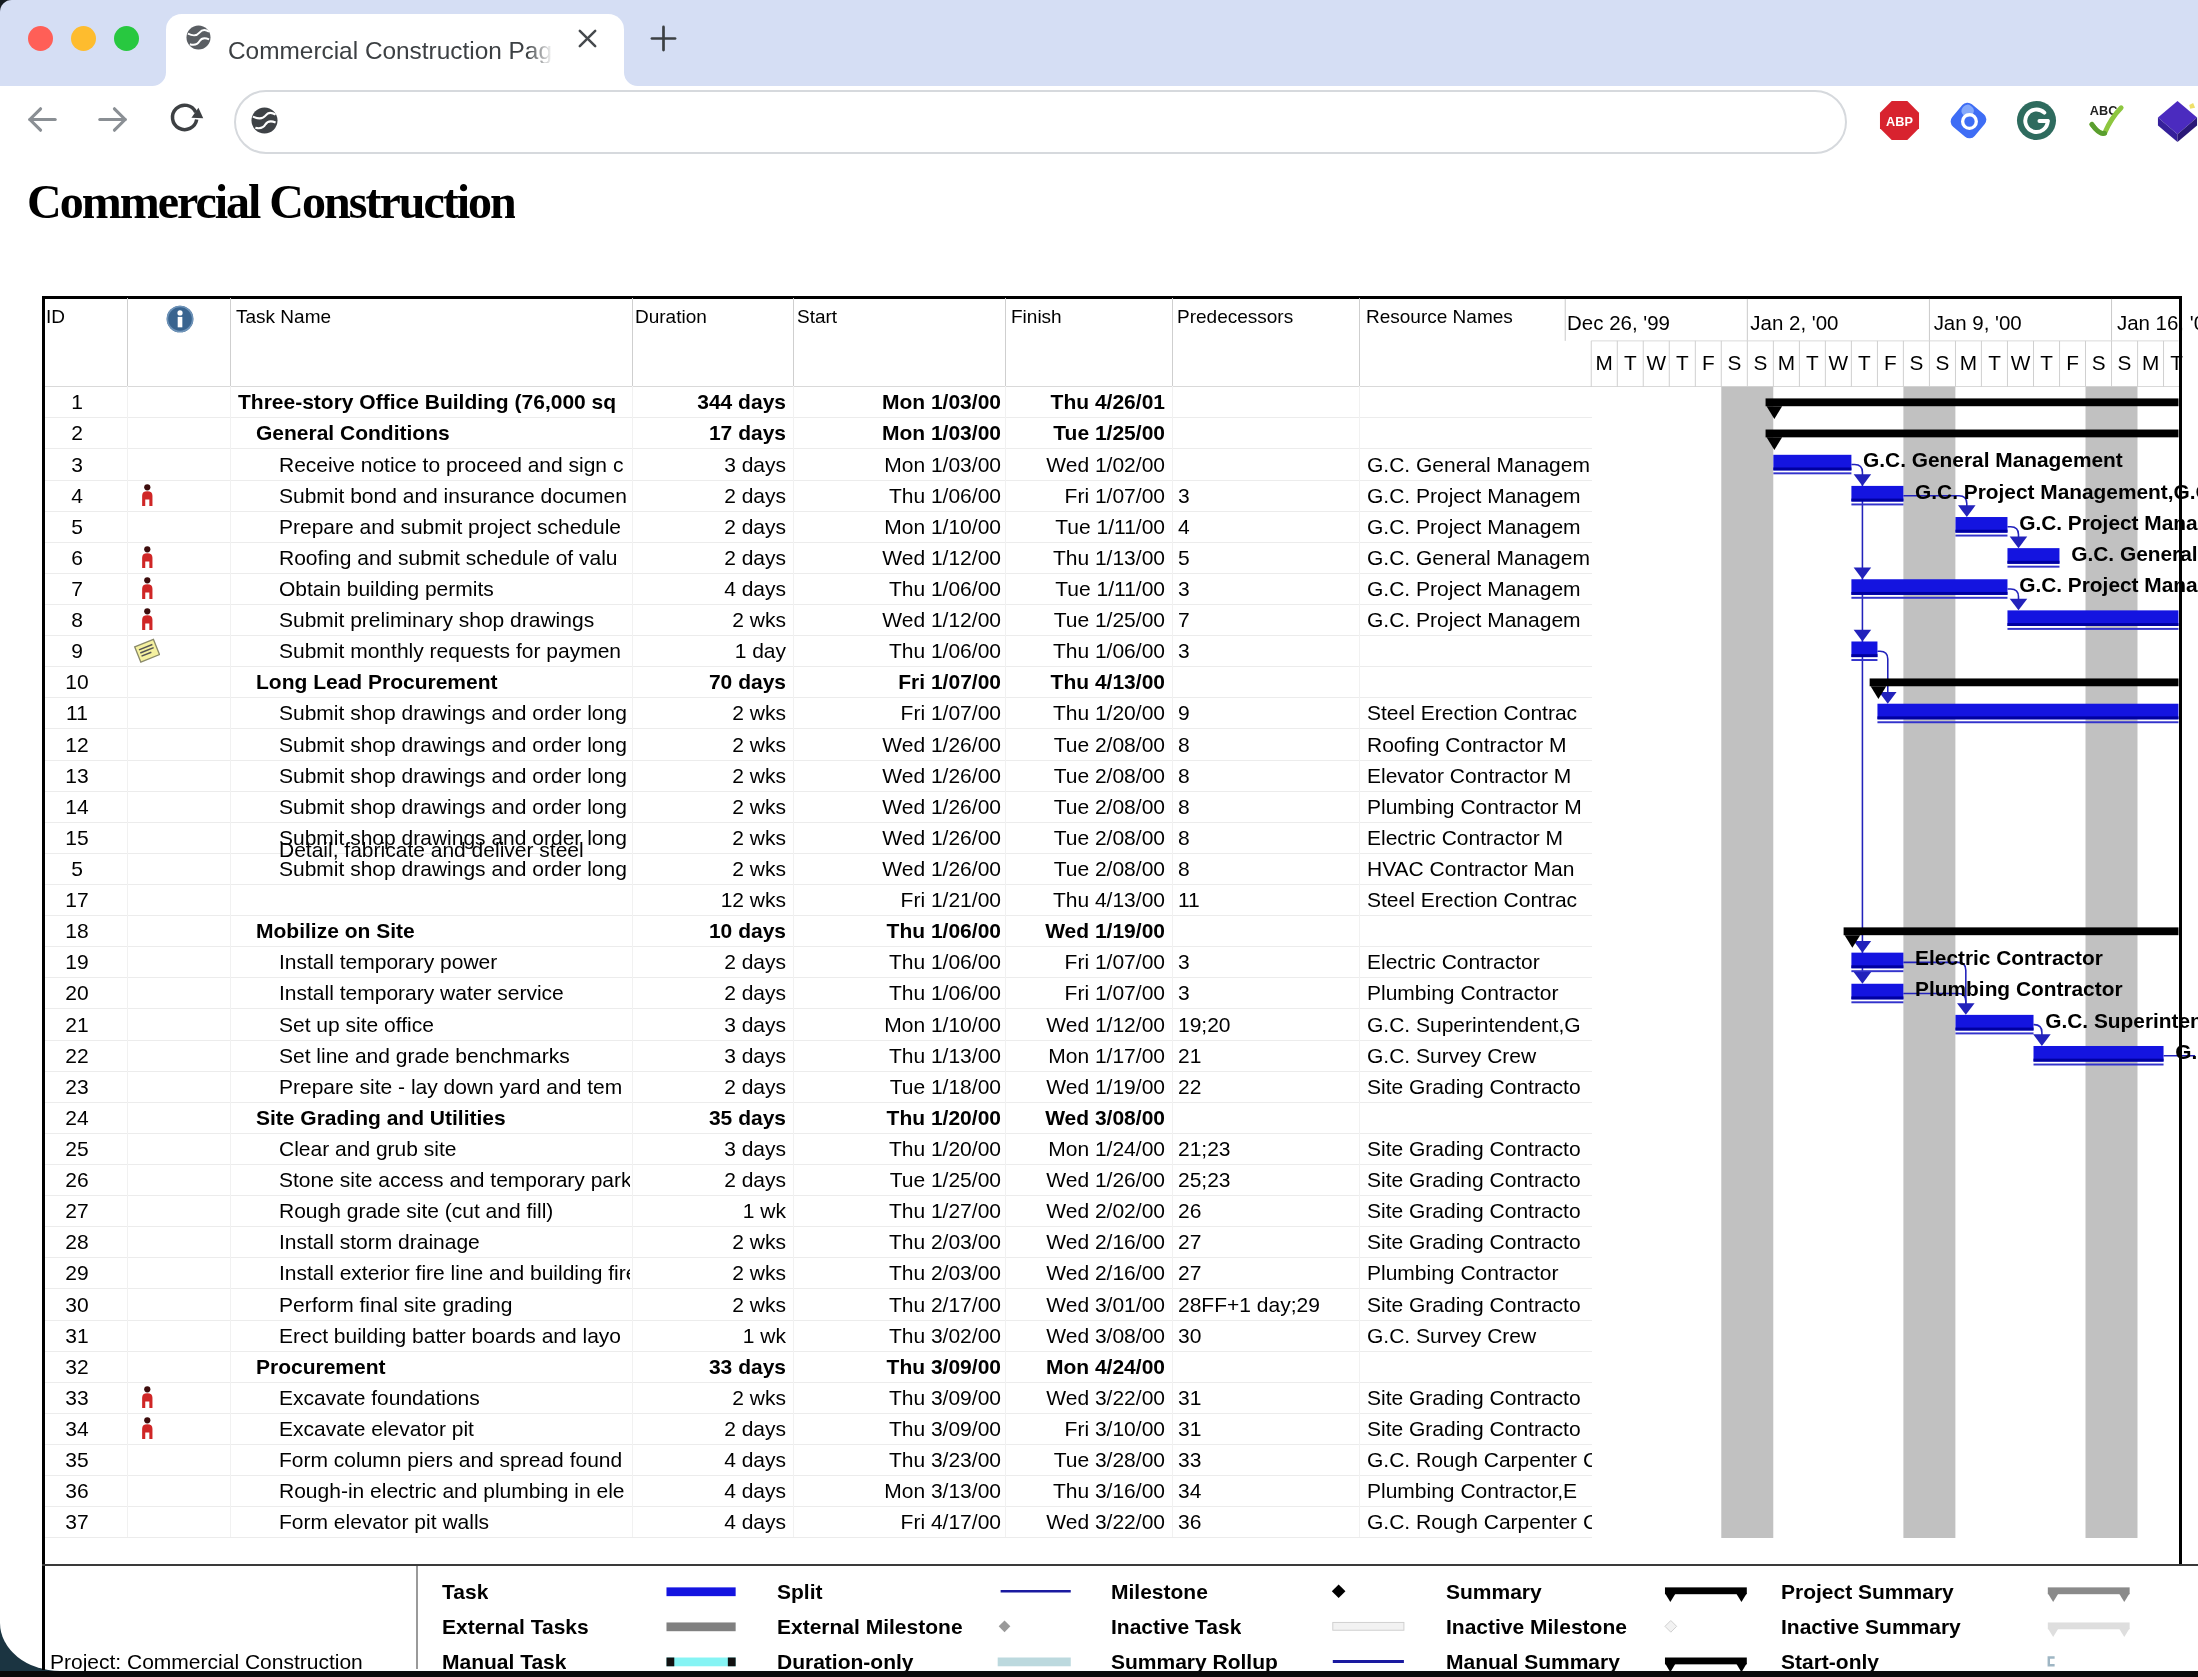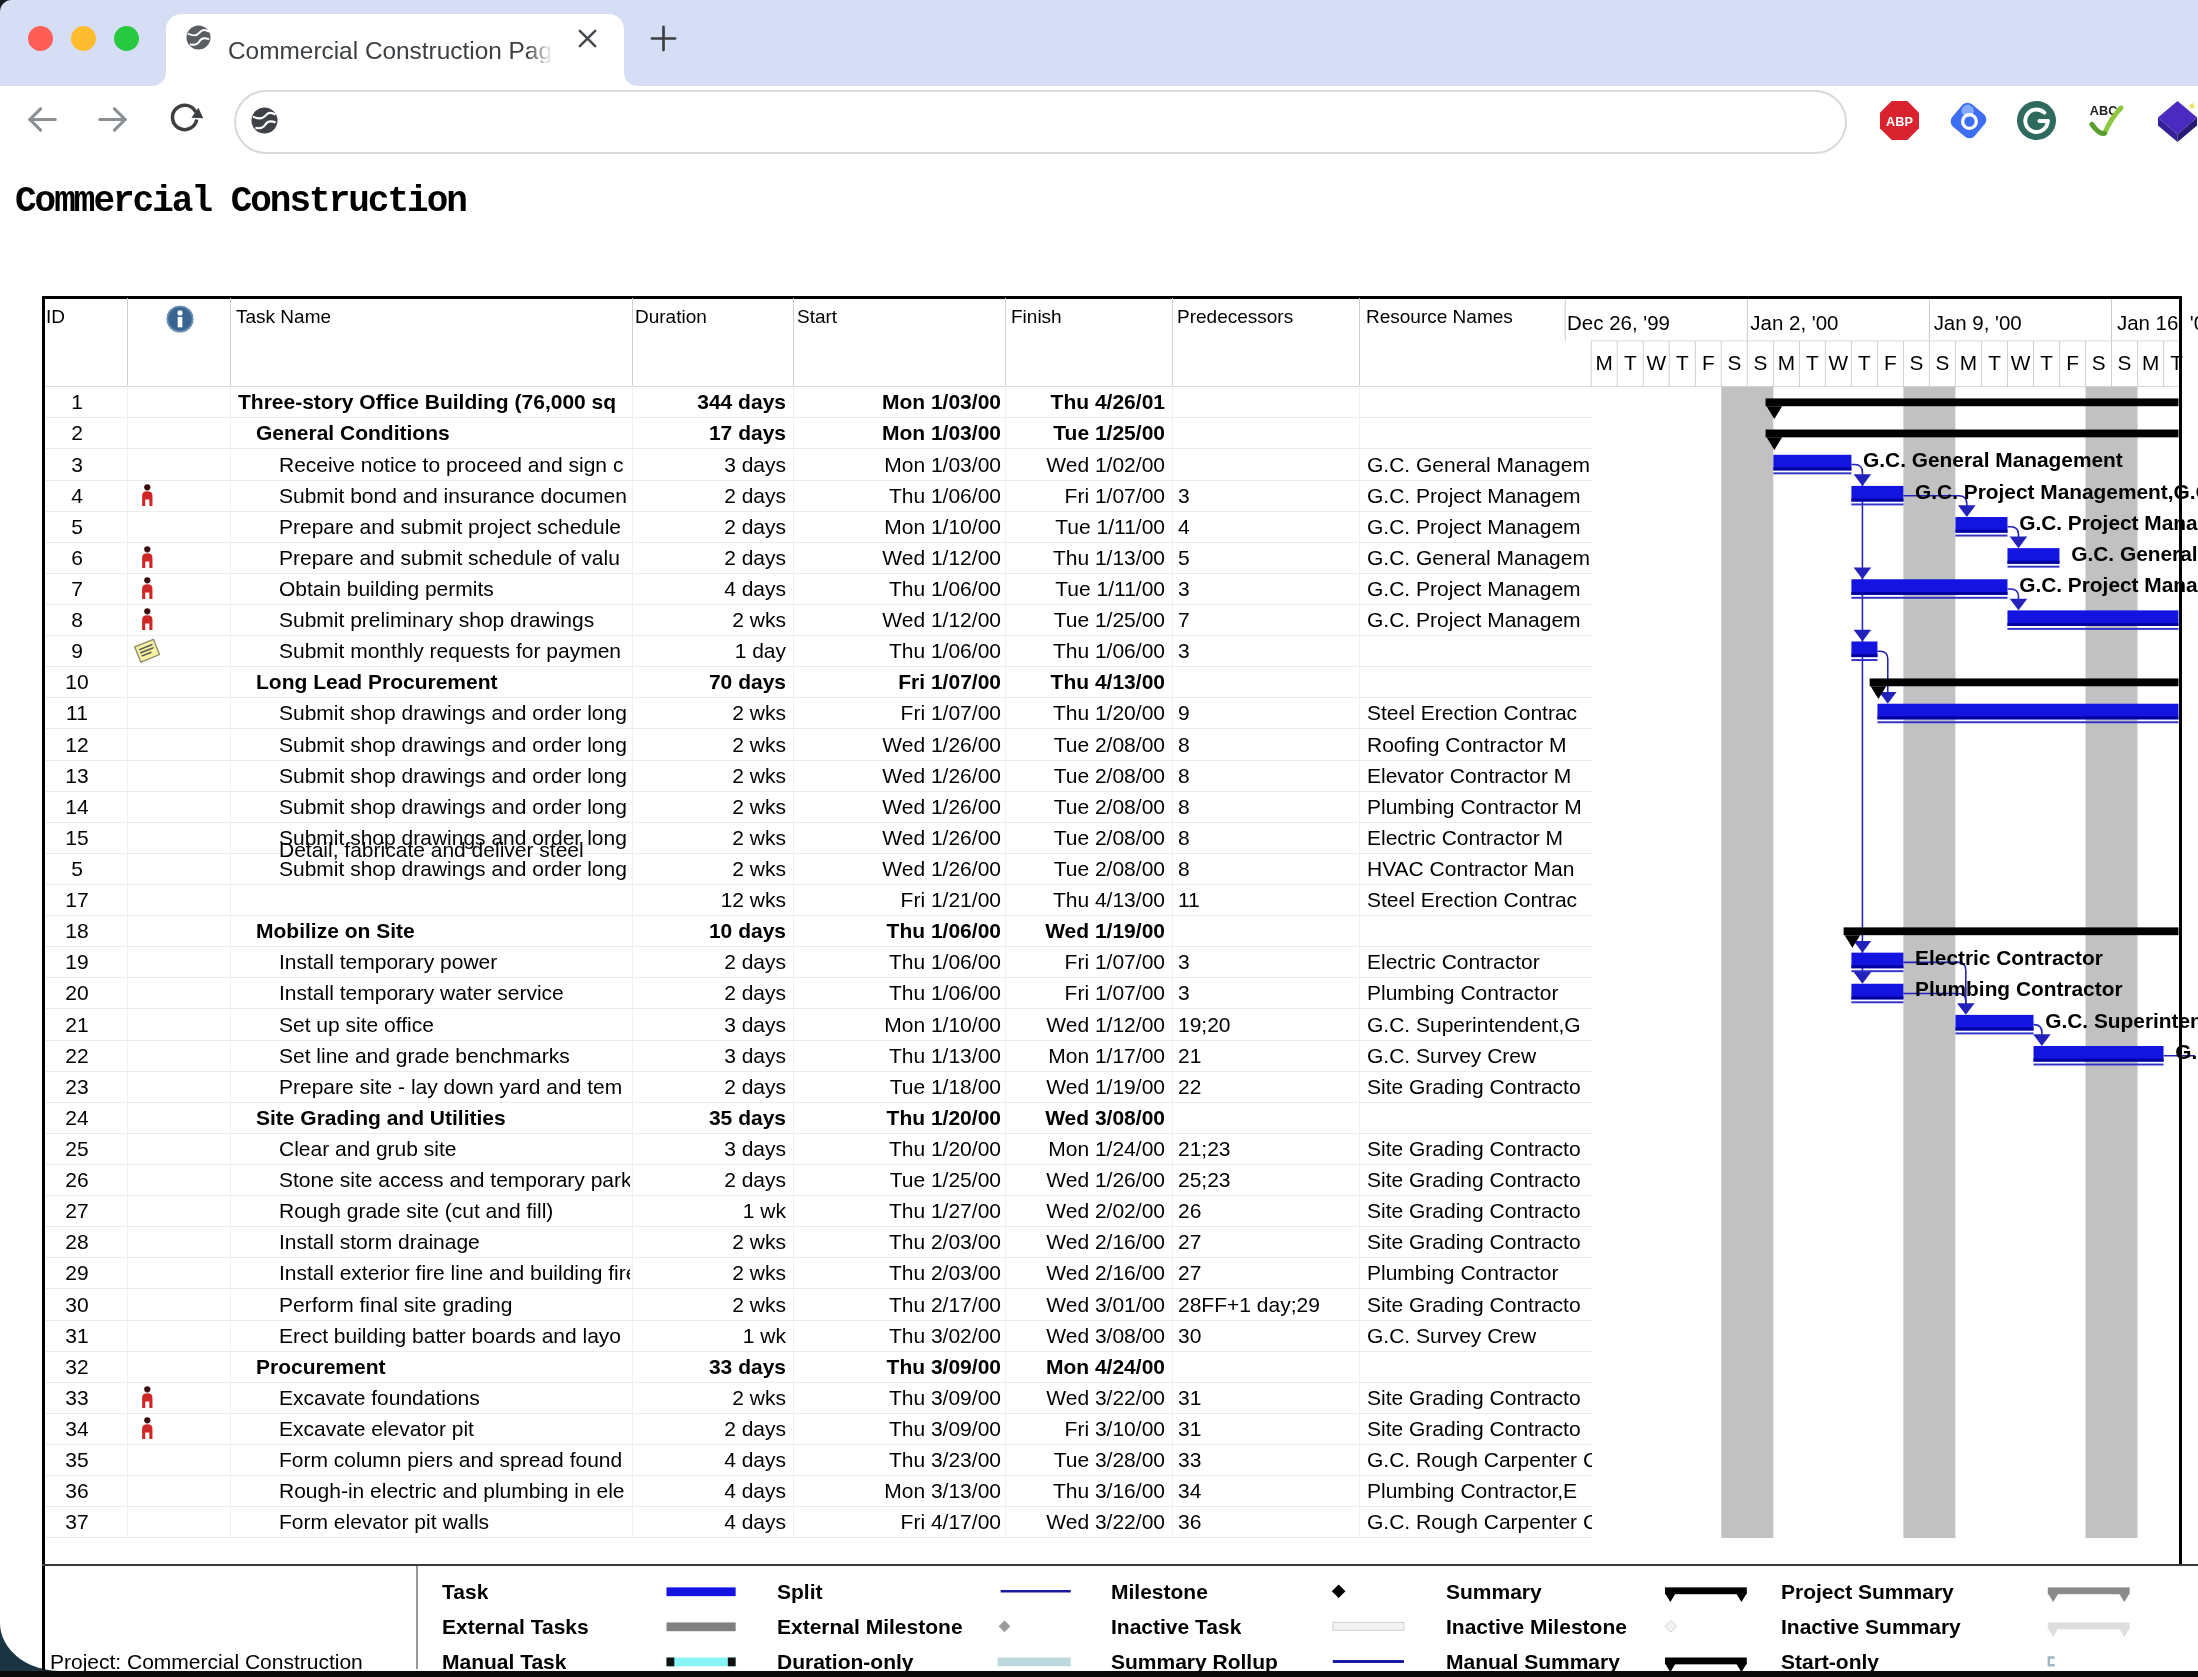--- a/index.html
+++ b/index.html
@@ -96,21 +96,21 @@
       <text x="18" y="15" font-size="13" font-weight="bold" fill="#222" text-anchor="middle" font-family="Liberation Sans">ABC</text>
       <path d="M 6 25 Q 14 36 19 34 Q 26 18 36 8" fill="none" stroke="#8dc63f" stroke-width="5" stroke-linecap="round"></path>
       <path d="M 6 25 Q 14 36 19 34" fill="none" stroke="#5a9e2f" stroke-width="5" stroke-linecap="round"></path>
     </svg>
 <svg class="abs" style="left:2156px;top:99px" width="43" height="45" viewBox="0 0 44 46">
       <polygon points="22,2 42,19 22,36 2,19" fill="#4b2bbf"></polygon>
       <polygon points="2,19 22,36 22,44 2,27" fill="#35209a"></polygon>
       <polygon points="42,19 22,36 22,44 42,27" fill="#2a1877"></polygon>
       <polygon points="34,6 38,4 40,9 35,10" fill="#efe06a"></polygon>
     </svg>
-<div class="txt b" style="left:15px;top:179px;font-family:Liberation Mono, monospace;font-size:36px;line-height:45px;letter-spacing:-2px">Commercial Construction</div>
+<div class="txt b" style="left:27px;top:179px;font-family:Liberation Serif, serif;font-size:48px;line-height:45px;letter-spacing:-2px">Commercial Construction</div>
 <div class="abs" style="left:42px;top:296px;width:2140px;height:2.9px;background:#000"></div>
 <div class="abs" style="left:42px;top:296px;width:2.9px;height:1374px;background:#000"></div>
 <div class="abs" style="left:2179px;top:296px;width:2.9px;height:1269px;background:#000"></div>
 <div class="abs" style="left:45px;top:386px;width:2134px;height:1px;background:#d9d9d9"></div>
 <div class="abs" style="left:45px;top:417px;width:1547px;height:1px;background:#ececec"></div>
 <div class="abs" style="left:45px;top:448px;width:1547px;height:1px;background:#ececec"></div>
 <div class="abs" style="left:45px;top:480px;width:1547px;height:1px;background:#ececec"></div>
 <div class="abs" style="left:45px;top:511px;width:1547px;height:1px;background:#ececec"></div>
 <div class="abs" style="left:45px;top:542px;width:1547px;height:1px;background:#ececec"></div>
 <div class="abs" style="left:45px;top:573px;width:1547px;height:1px;background:#ececec"></div>
@@ -200,21 +200,21 @@
       <path d="M 2.2 23 L 2.2 12 Q 2.2 7.4 7.5 7.4 Q 12.8 7.4 12.8 12 L 12.8 23 L 9.6 23 L 9.6 16 L 5.4 16 L 5.4 23 Z" fill="#cf2626"></path>
     </svg>
 <div class="txt ctr" style="left:42px;top:514px;width:70px">5</div>
 <div class="txt" style="left:279px;top:514px;width:351px">Prepare and submit project schedule</div>
 <div class="txt r" style="left:634px;top:514px;width:152px">2 days</div>
 <div class="txt r" style="left:795px;top:514px;width:206px">Mon 1/10/00</div>
 <div class="txt r" style="left:1007px;top:514px;width:158px">Tue 1/11/00</div>
 <div class="txt" style="left:1178px;top:514px;width:181px">4</div>
 <div class="txt" style="left:1367px;top:514px;width:225px">G.C. Project Managem</div>
 <div class="txt ctr" style="left:42px;top:545px;width:70px">6</div>
-<div class="txt" style="left:279px;top:545px;width:351px">Prepare and submit schedule of valu</div>
+<div class="txt" style="left:279px;top:545px;width:351px">Roofing and submit schedule of valu</div>
 <div class="txt r" style="left:634px;top:545px;width:152px">2 days</div>
 <div class="txt r" style="left:795px;top:545px;width:206px">Wed 1/12/00</div>
 <div class="txt r" style="left:1007px;top:545px;width:158px">Thu 1/13/00</div>
 <div class="txt" style="left:1178px;top:545px;width:181px">5</div>
 <div class="txt" style="left:1367px;top:545px;width:225px">G.C. General Managem</div>
 <svg class="abs" style="left:140px;top:546px" width="14.6" height="22.4" viewBox="0 0 15 23">
       <circle cx="7.5" cy="3.4" r="3.2" fill="#3d0d0d"></circle>
       <path d="M 2.2 23 L 2.2 12 Q 2.2 7.4 7.5 7.4 Q 12.8 7.4 12.8 12 L 12.8 23 L 9.6 23 L 9.6 16 L 5.4 16 L 5.4 23 Z" fill="#cf2626"></path>
     </svg>
 <div class="txt ctr" style="left:42px;top:576px;width:70px">7</div>

